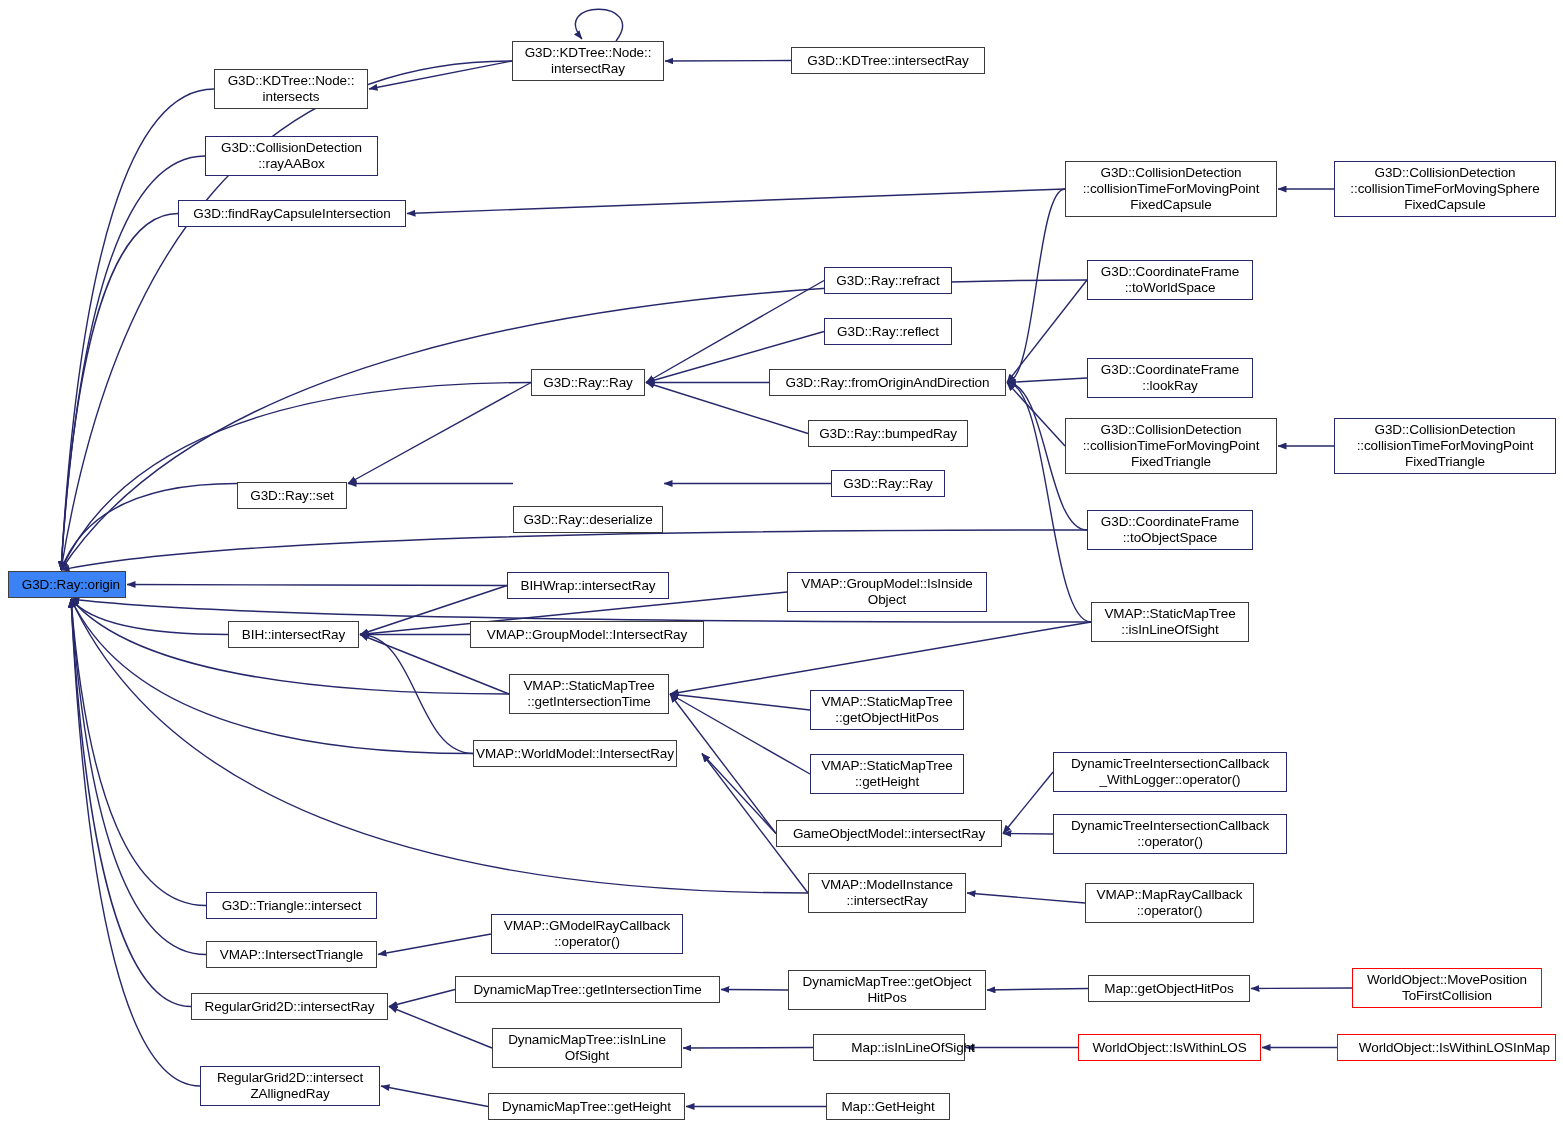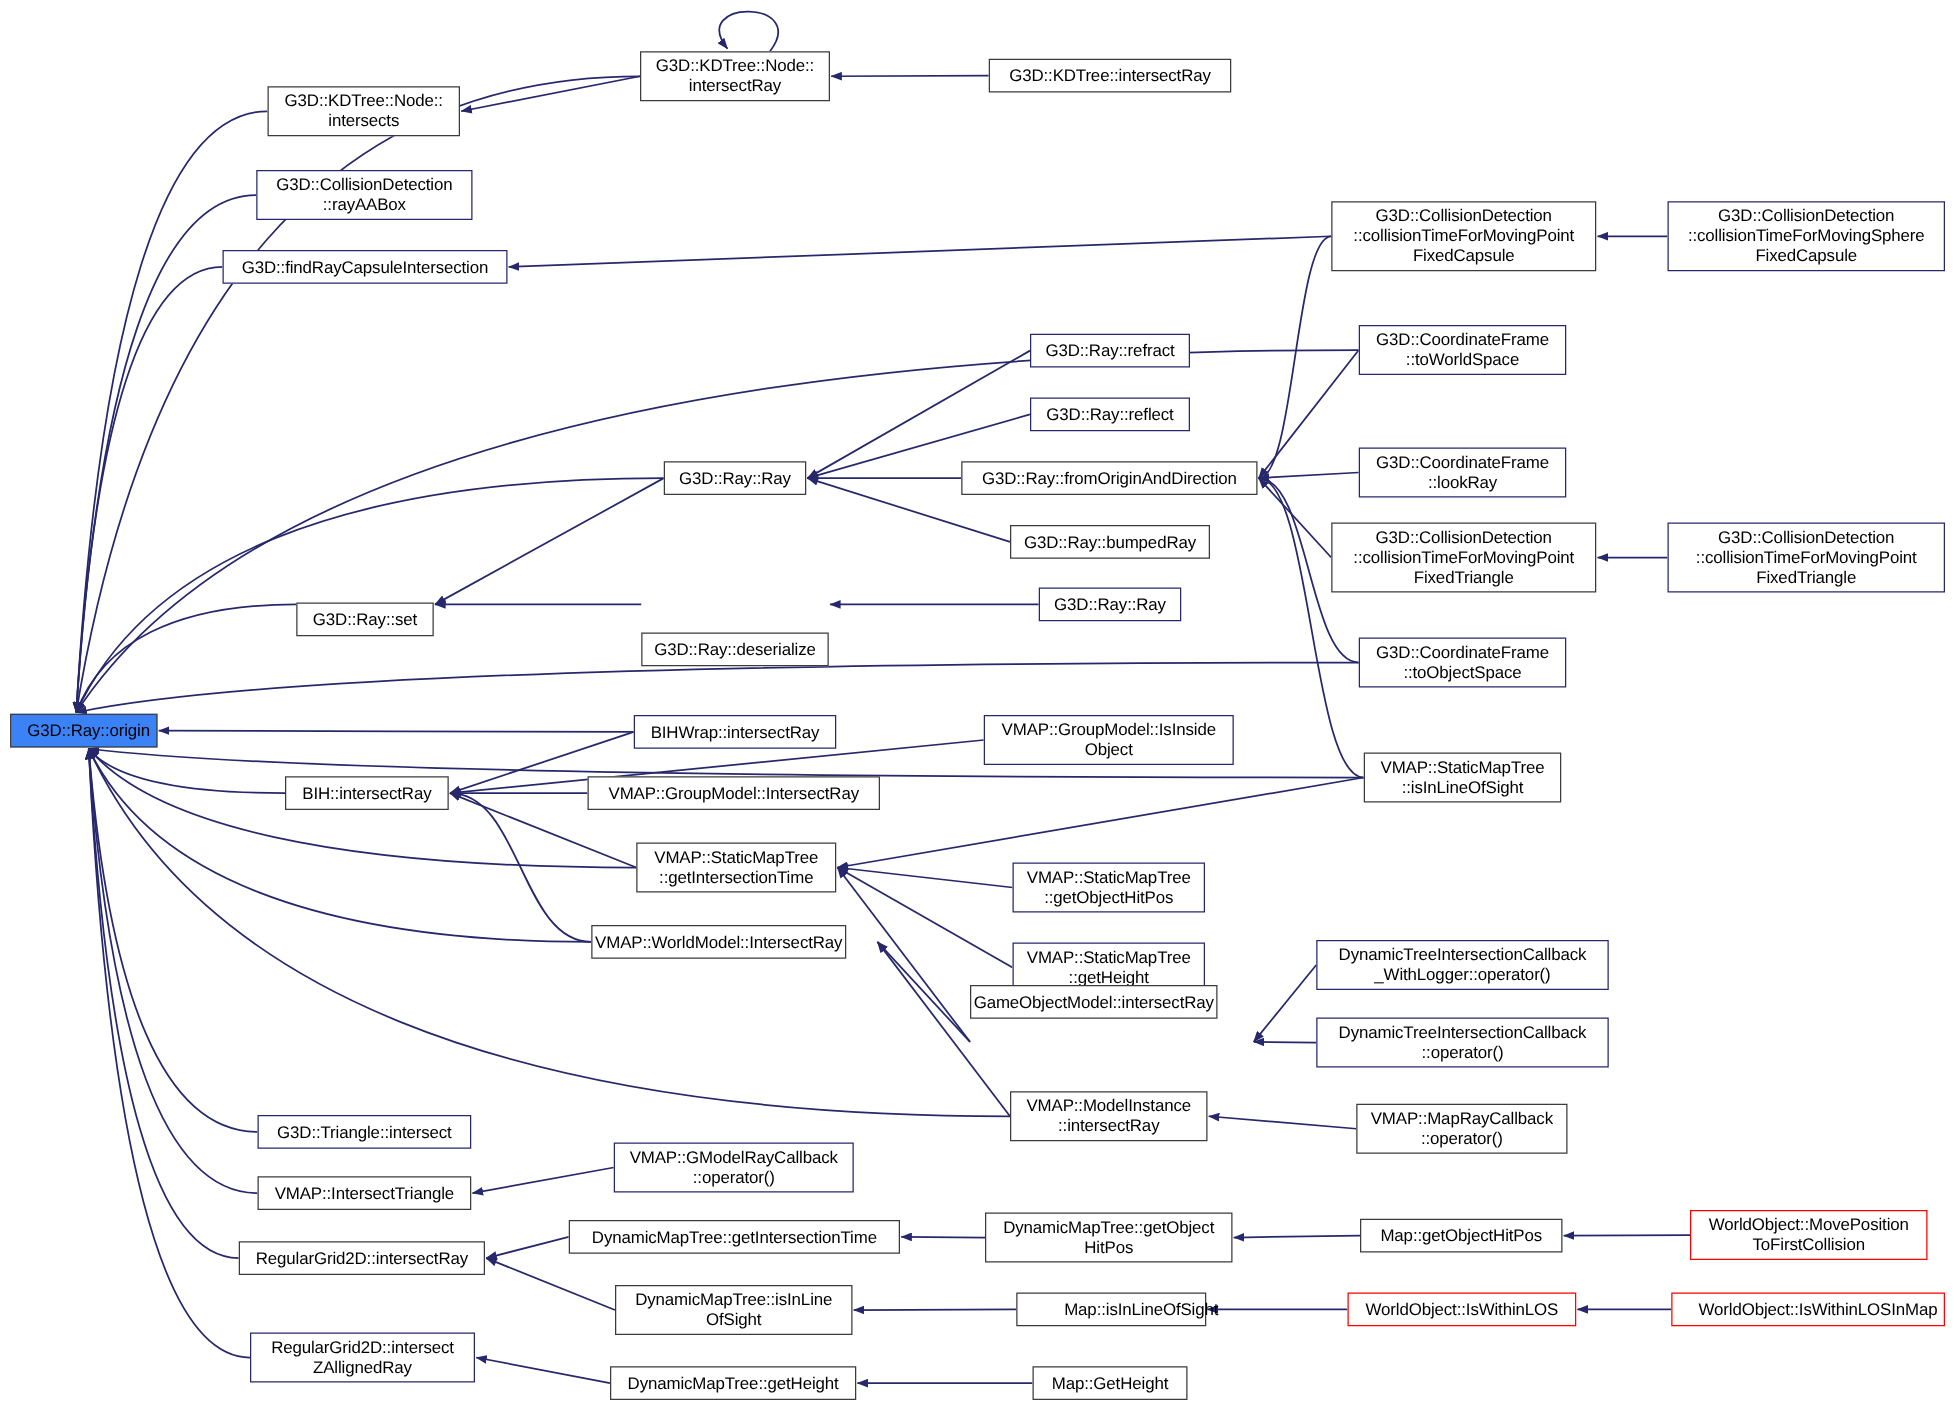--- a/index.html
+++ b/index.html
@@ -175,21 +175,21 @@
       <div class="node dark" style="left: 470px; top: 621px; width: 234px; height: 27px;"><span>VMAP::GroupModel::IntersectRay</span></div>
       <div class="node dark" style="left: 509px; top: 674px; width: 160px; height: 40px;"><span>VMAP::StaticMapTree
 ::getIntersectionTime</span></div>
       <div class="node " style="left: 810px; top: 690px; width: 154px; height: 40px;"><span>VMAP::StaticMapTree
 ::getObjectHitPos</span></div>
       <div class="node dark" style="left: 473px; top: 740px; width: 204px; height: 27px;"><span>VMAP::WorldModel::IntersectRay</span></div>
       <div class="node " style="left: 810px; top: 754px; width: 154px; height: 40px;"><span>VMAP::StaticMapTree
 ::getHeight</span></div>
       <div class="node " style="left: 1053px; top: 752px; width: 234px; height: 40px;"><span>DynamicTreeIntersectionCallback
 _WithLogger::operator()</span></div>
-      <div class="node dark" style="left: 776px; top: 788px; width: 198px; height: 27px;"><span>GameObjectModel::intersectRay</span></div>
+      <div class="node dark" style="left: 776px; top: 820px; width: 226px; height: 27px;"><span>GameObjectModel::intersectRay</span></div>
       <div class="node " style="left: 1053px; top: 814px; width: 234px; height: 40px;"><span>DynamicTreeIntersectionCallback
 ::operator()</span></div>
       <div class="node dark" style="left: 808px; top: 873px; width: 158px; height: 40px;"><span>VMAP::ModelInstance
 ::intersectRay</span></div>
       <div class="node dark" style="left: 1085px; top: 883px; width: 169px; height: 40px;"><span>VMAP::MapRayCallback
 ::operator()</span></div>
       <div class="node " style="left: 206px; top: 892px; width: 171px; height: 27px;"><span>G3D::Triangle::intersect</span></div>
       <div class="node " style="left: 491px; top: 914px; width: 192px; height: 40px;"><span>VMAP::GModelRayCallback
 ::operator()</span></div>
       <div class="node dark" style="left: 206px; top: 941px; width: 171px; height: 27px;"><span>VMAP::IntersectTriangle</span></div>

